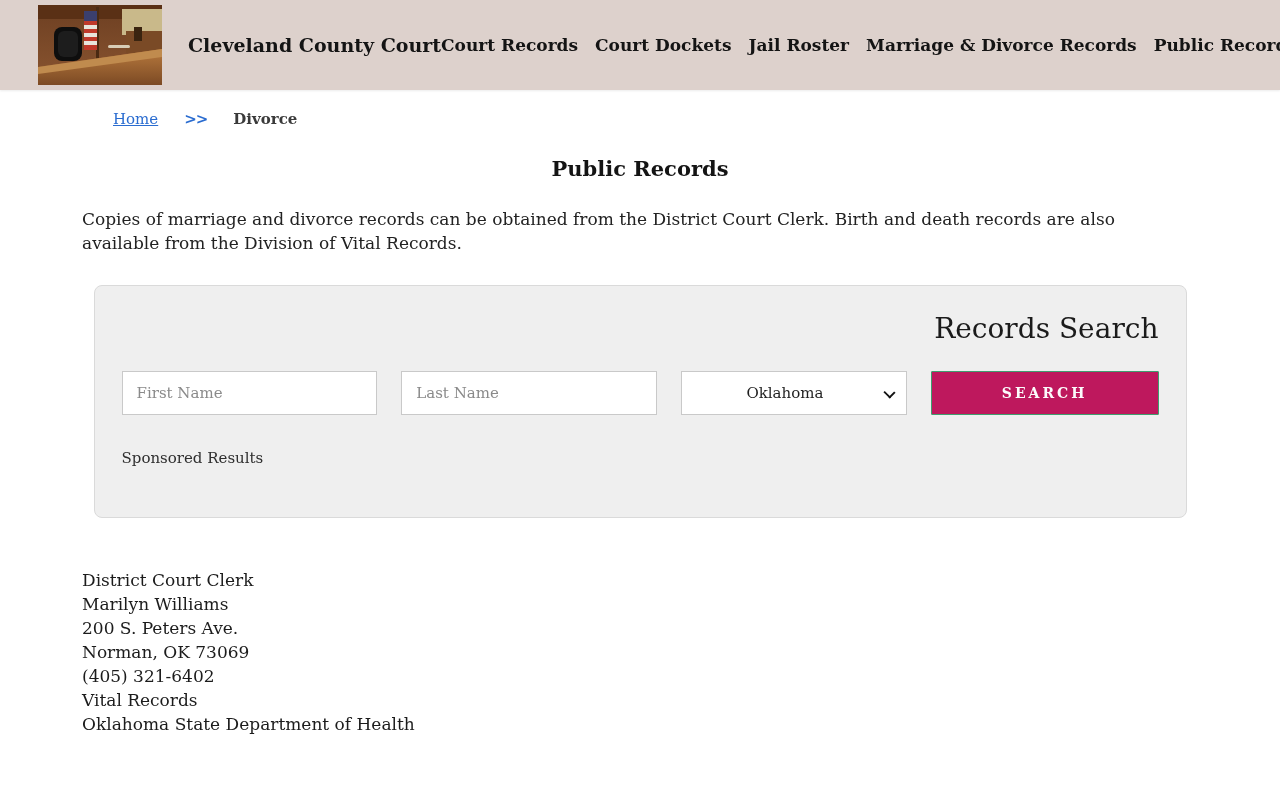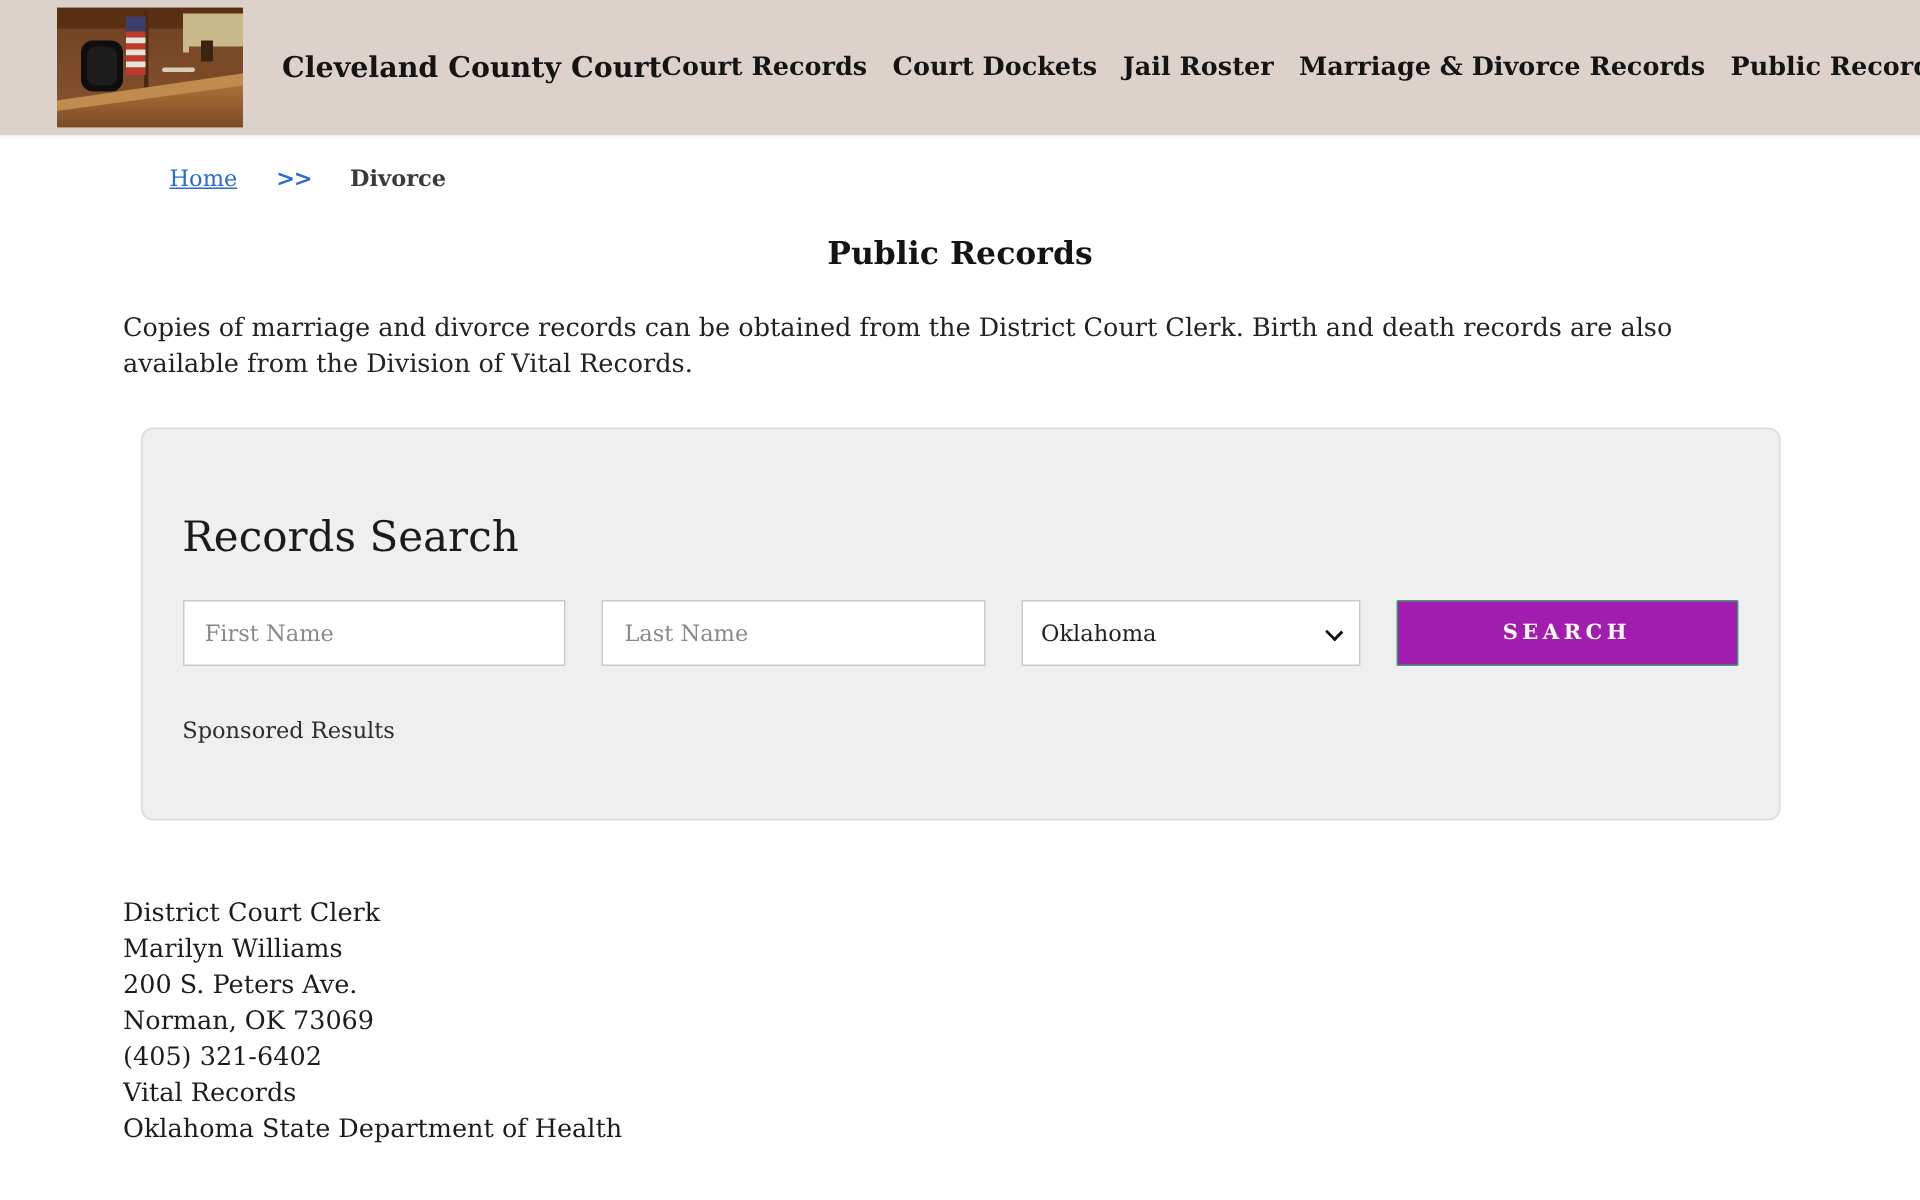--- a/index.html
+++ b/index.html
@@ -84,25 +84,25 @@
   
   .panel {
     margin: 30px auto 0;
     width: 1093px;
     background: #efefef;
     border: 1px solid #dadada;
     border-radius: 8px;
     padding: 24px 27px 50px;
   }
   .panel-title {
-    text-align: left;
+    text-align: right;
     font-size: 28px;
     font-weight: normal;
     color: #1b1b1b;
-    margin-top: 31px;
+    margin-top: 2px;
   }
   .panel-subtitle {
     text-align: center;
     font-size: 16px;
     color: #222222;
     margin-top: 8px;
   }
   .search-row {
     margin-top: 26px;
     display: flex;
@@ -127,34 +127,35 @@
     border: 1px solid #c9c9c9;
     background: #ffffff;
     font-family: "DejaVu Serif", serif;
     font-size: 15px;
     color: #1f1f1f;
     padding: 0 30px 0 12px;
     appearance: none;
     -webkit-appearance: none;
     border-radius: 0;
     cursor: pointer;
+    text-align: center;
   }
   .chevron {
     position: absolute;
     right: 13px;
     top: 17px;
     width: 9px;
     height: 9px;
     border-right: 2.5px solid #111111;
     border-bottom: 2.5px solid #111111;
     transform: rotate(45deg) scaleY(0.9);
     pointer-events: none;
   }
   .search-btn {
-    background: #a21caf;
+    background: #be185d;
     border: 1px solid #3f9e6e;
     color: #fbfbfb;
     font-family: "DejaVu Serif", serif;
     font-size: 14px;
     font-weight: bold;
     letter-spacing: 3px;
     cursor: pointer;
     border-radius: 1px;
   }
   .sponsored {

